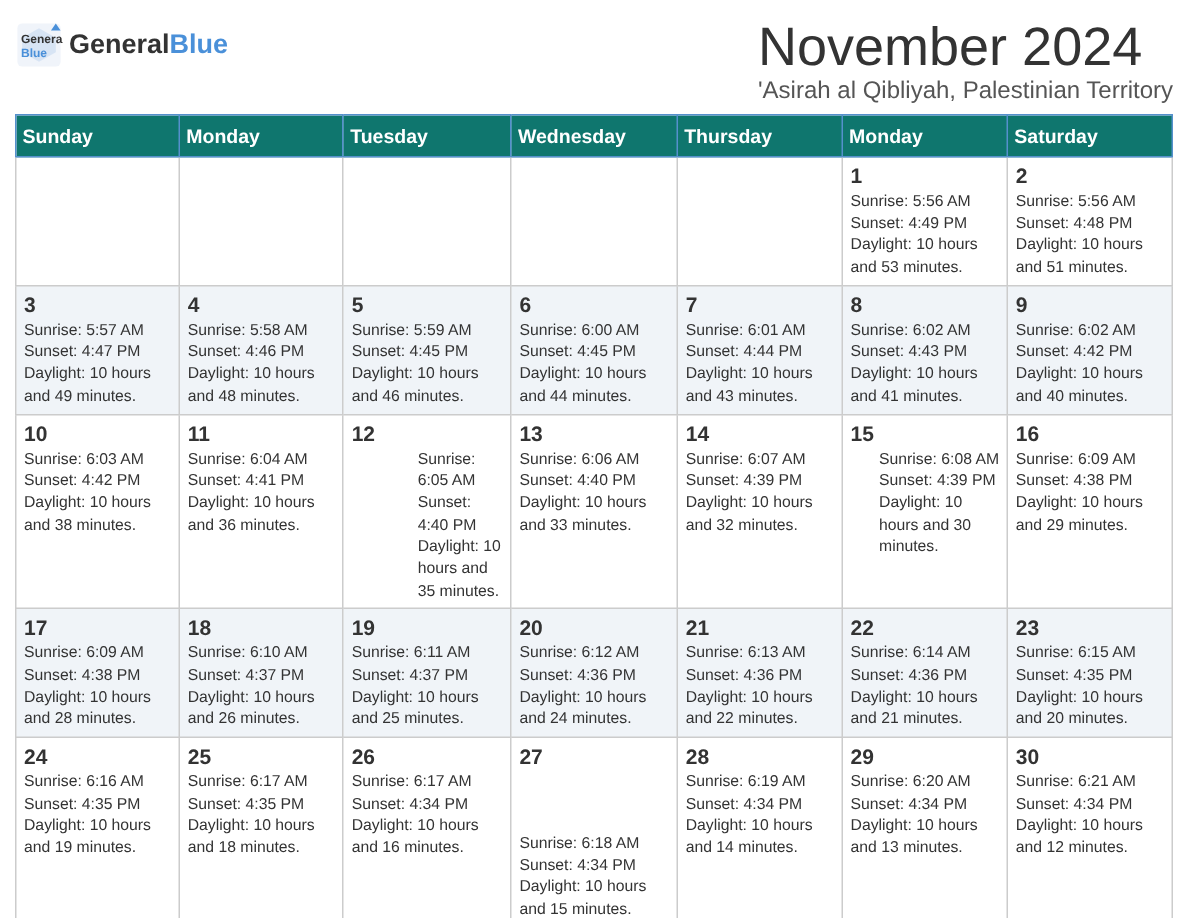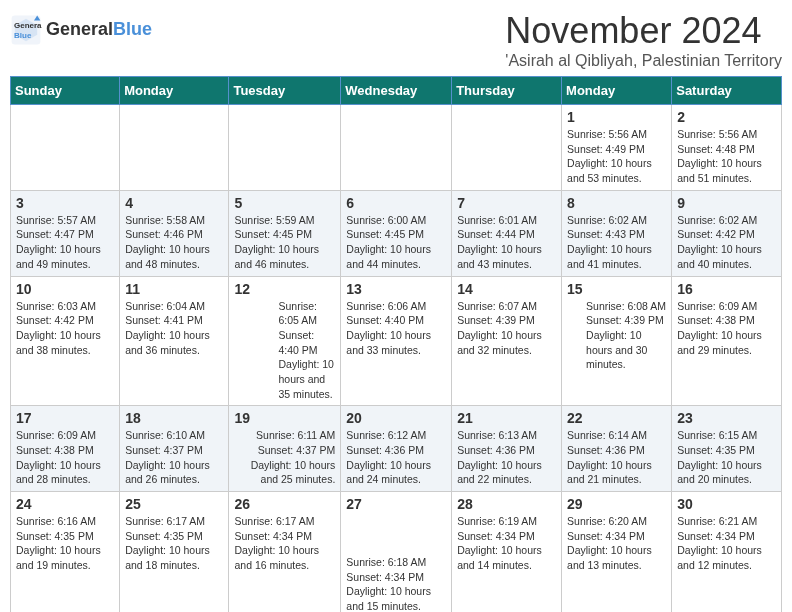--- a/index.html
+++ b/index.html
@@ -247,21 +247,21 @@
 Daylight: 10 hours and 28 minutes.</div>
         </td>
         <td>
           <span class="day-num">18</span>
           <div class="day-info" style="white-space: pre-line;">Sunrise: 6:10 AM
 Sunset: 4:37 PM
 Daylight: 10 hours and 26 minutes.</div>
         </td>
         <td>
           <span class="day-num">19</span>
-          <div class="day-info" style="white-space: pre-line; text-align: right;">Sunrise: 6:11 AM
+          <div class="day-info" style="white-space: pre-line;">Sunrise: 6:11 AM
 Sunset: 4:37 PM
 Daylight: 10 hours and 25 minutes.</div>
         </td>
         <td>
           <span class="day-num">20</span>
           <div class="day-info" style="white-space: pre-line;">Sunrise: 6:12 AM
 Sunset: 4:36 PM
 Daylight: 10 hours and 24 minutes.</div>
         </td>
         <td>

